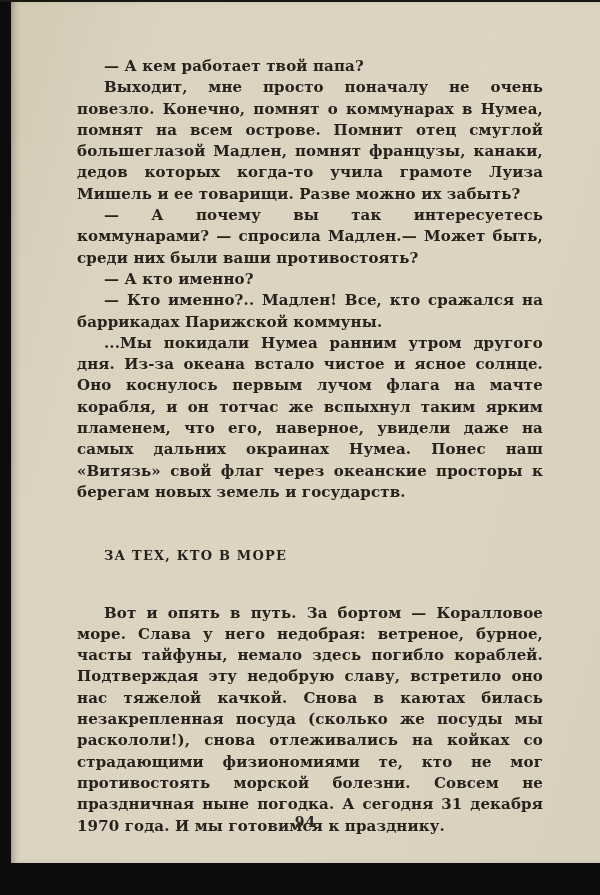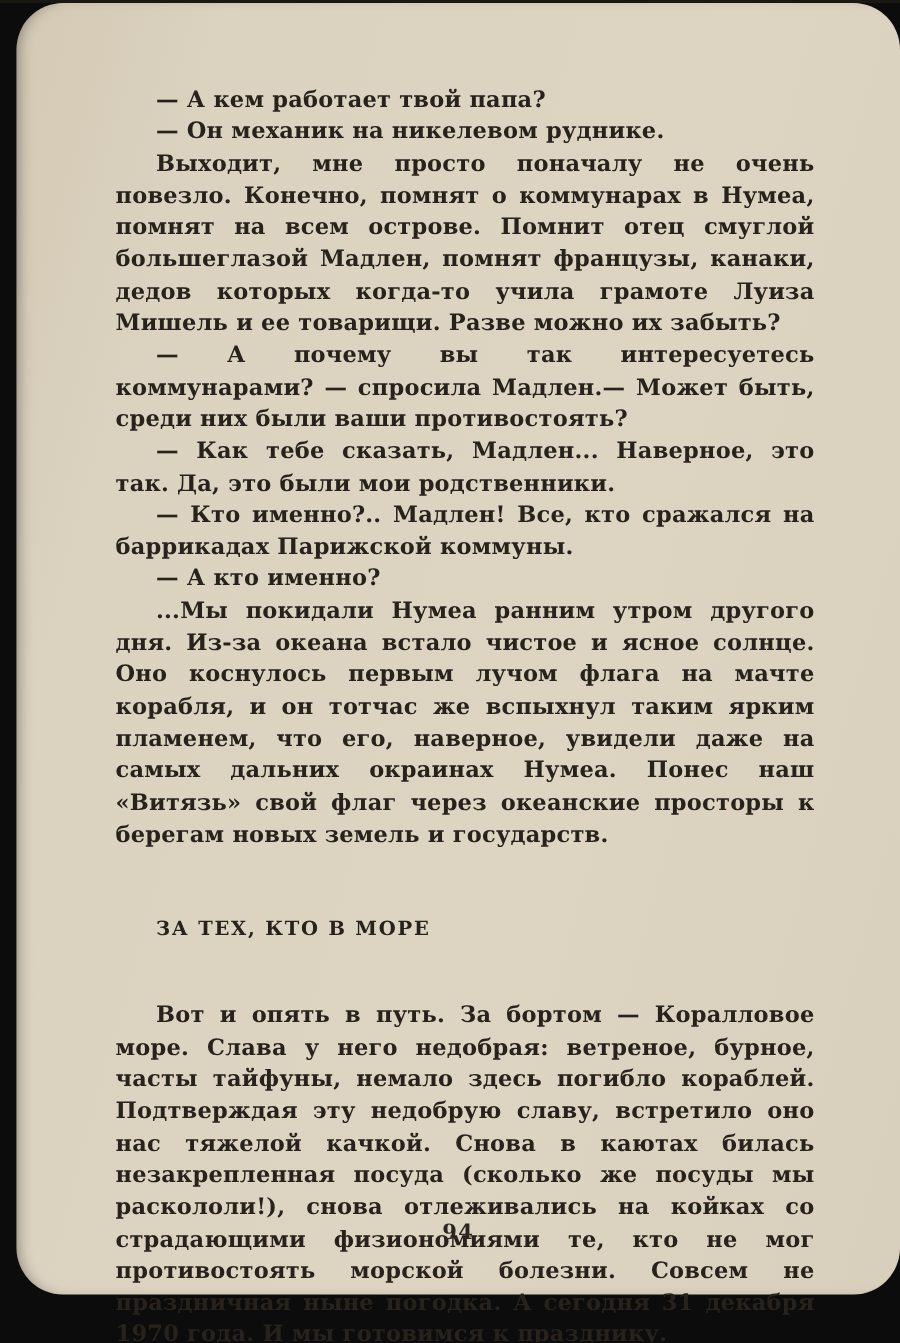--- a/index.html
+++ b/index.html
@@ -17,21 +17,20 @@
   }
   
   .page {
     position: absolute;
     left: 11px;
     top: 2px;
     width: 589px;
     height: 861px;
     background: linear-gradient(105deg, #d3c9b4 0%, #dbd2c0 18%, #ddd4c2 60%, #d8cfbd 100%);
     box-shadow: inset 6px 0 10px -6px rgba(0,0,0,0.45);
-    border-radius: 31px;
   }
   
   .top-edge {
     position: absolute;
     left: 0; top: 0;
     width: 600px; height: 2px;
     background: #1a1812;
   }
   .text-block {
     position: absolute;
@@ -73,26 +72,24 @@
   }
 </style>
 </head>
 <body>
 
 <div class="scan">
   <div class="top-edge"></div>
   <div class="page">
     <div class="text-block">
       <p class="para">— А кем работает твой папа?</p>
-      <p class="para">— Он механик на никелевом руднике.</p>
       <p class="para">Выходит, мне просто поначалу не очень повезло. Конечно, помнят о коммунарах в Нумеа, помнят на всем острове. Помнит отец смуглой большеглазой Мадлен, помнят французы, канаки, дедов которых когда-то учила грамоте Луиза Мишель и ее товарищи. Разве можно их забыть?</p>
       <p class="para">— А почему вы так интересуетесь коммунарами? — спросила Мадлен.— Может быть, среди них были ваши противостоять?</p>
-      <p class="para">— Как тебе сказать, Мадлен... Наверное, это так. Да, это были мои родственники.</p>
+      <p class="para">— А кто именно?</p>
       <p class="para">— Кто именно?.. Мадлен! Все, кто сражался на баррикадах Парижской коммуны.</p>
-      <p class="para">— А кто именно?</p>
       <p class="para">...Мы покидали Нумеа ранним утром другого дня. Из-за океана встало чистое и ясное солнце. Оно коснулось первым лучом флага на мачте корабля, и он тотчас же вспыхнул таким ярким пламенем, что его, наверное, увидели даже на самых дальних окраинах Нумеа. Понес наш «Витязь» свой флаг через океанские просторы к берегам новых земель и государств.</p>
 
       <h2 class="section-heading">ЗА ТЕХ, КТО В МОРЕ</h2>
 
       <p class="para">Вот и опять в путь. За бортом — Коралловое море. Слава у него недобрая: ветреное, бурное, часты тайфуны, немало здесь погибло кораблей. Подтверждая эту недобрую славу, встретило оно нас тяжелой качкой. Снова в каютах билась незакрепленная посуда (сколько же посуды мы раскололи!), снова отлеживались на койках со страдающими физиономиями те, кто не мог противостоять морской болезни. Совсем не праздничная ныне погодка. А сегодня 31 декабря 1970 года. И мы готовимся к празднику.</p>
 
     </div>
     <div class="page-number">94</div>
   </div>
 </div>

